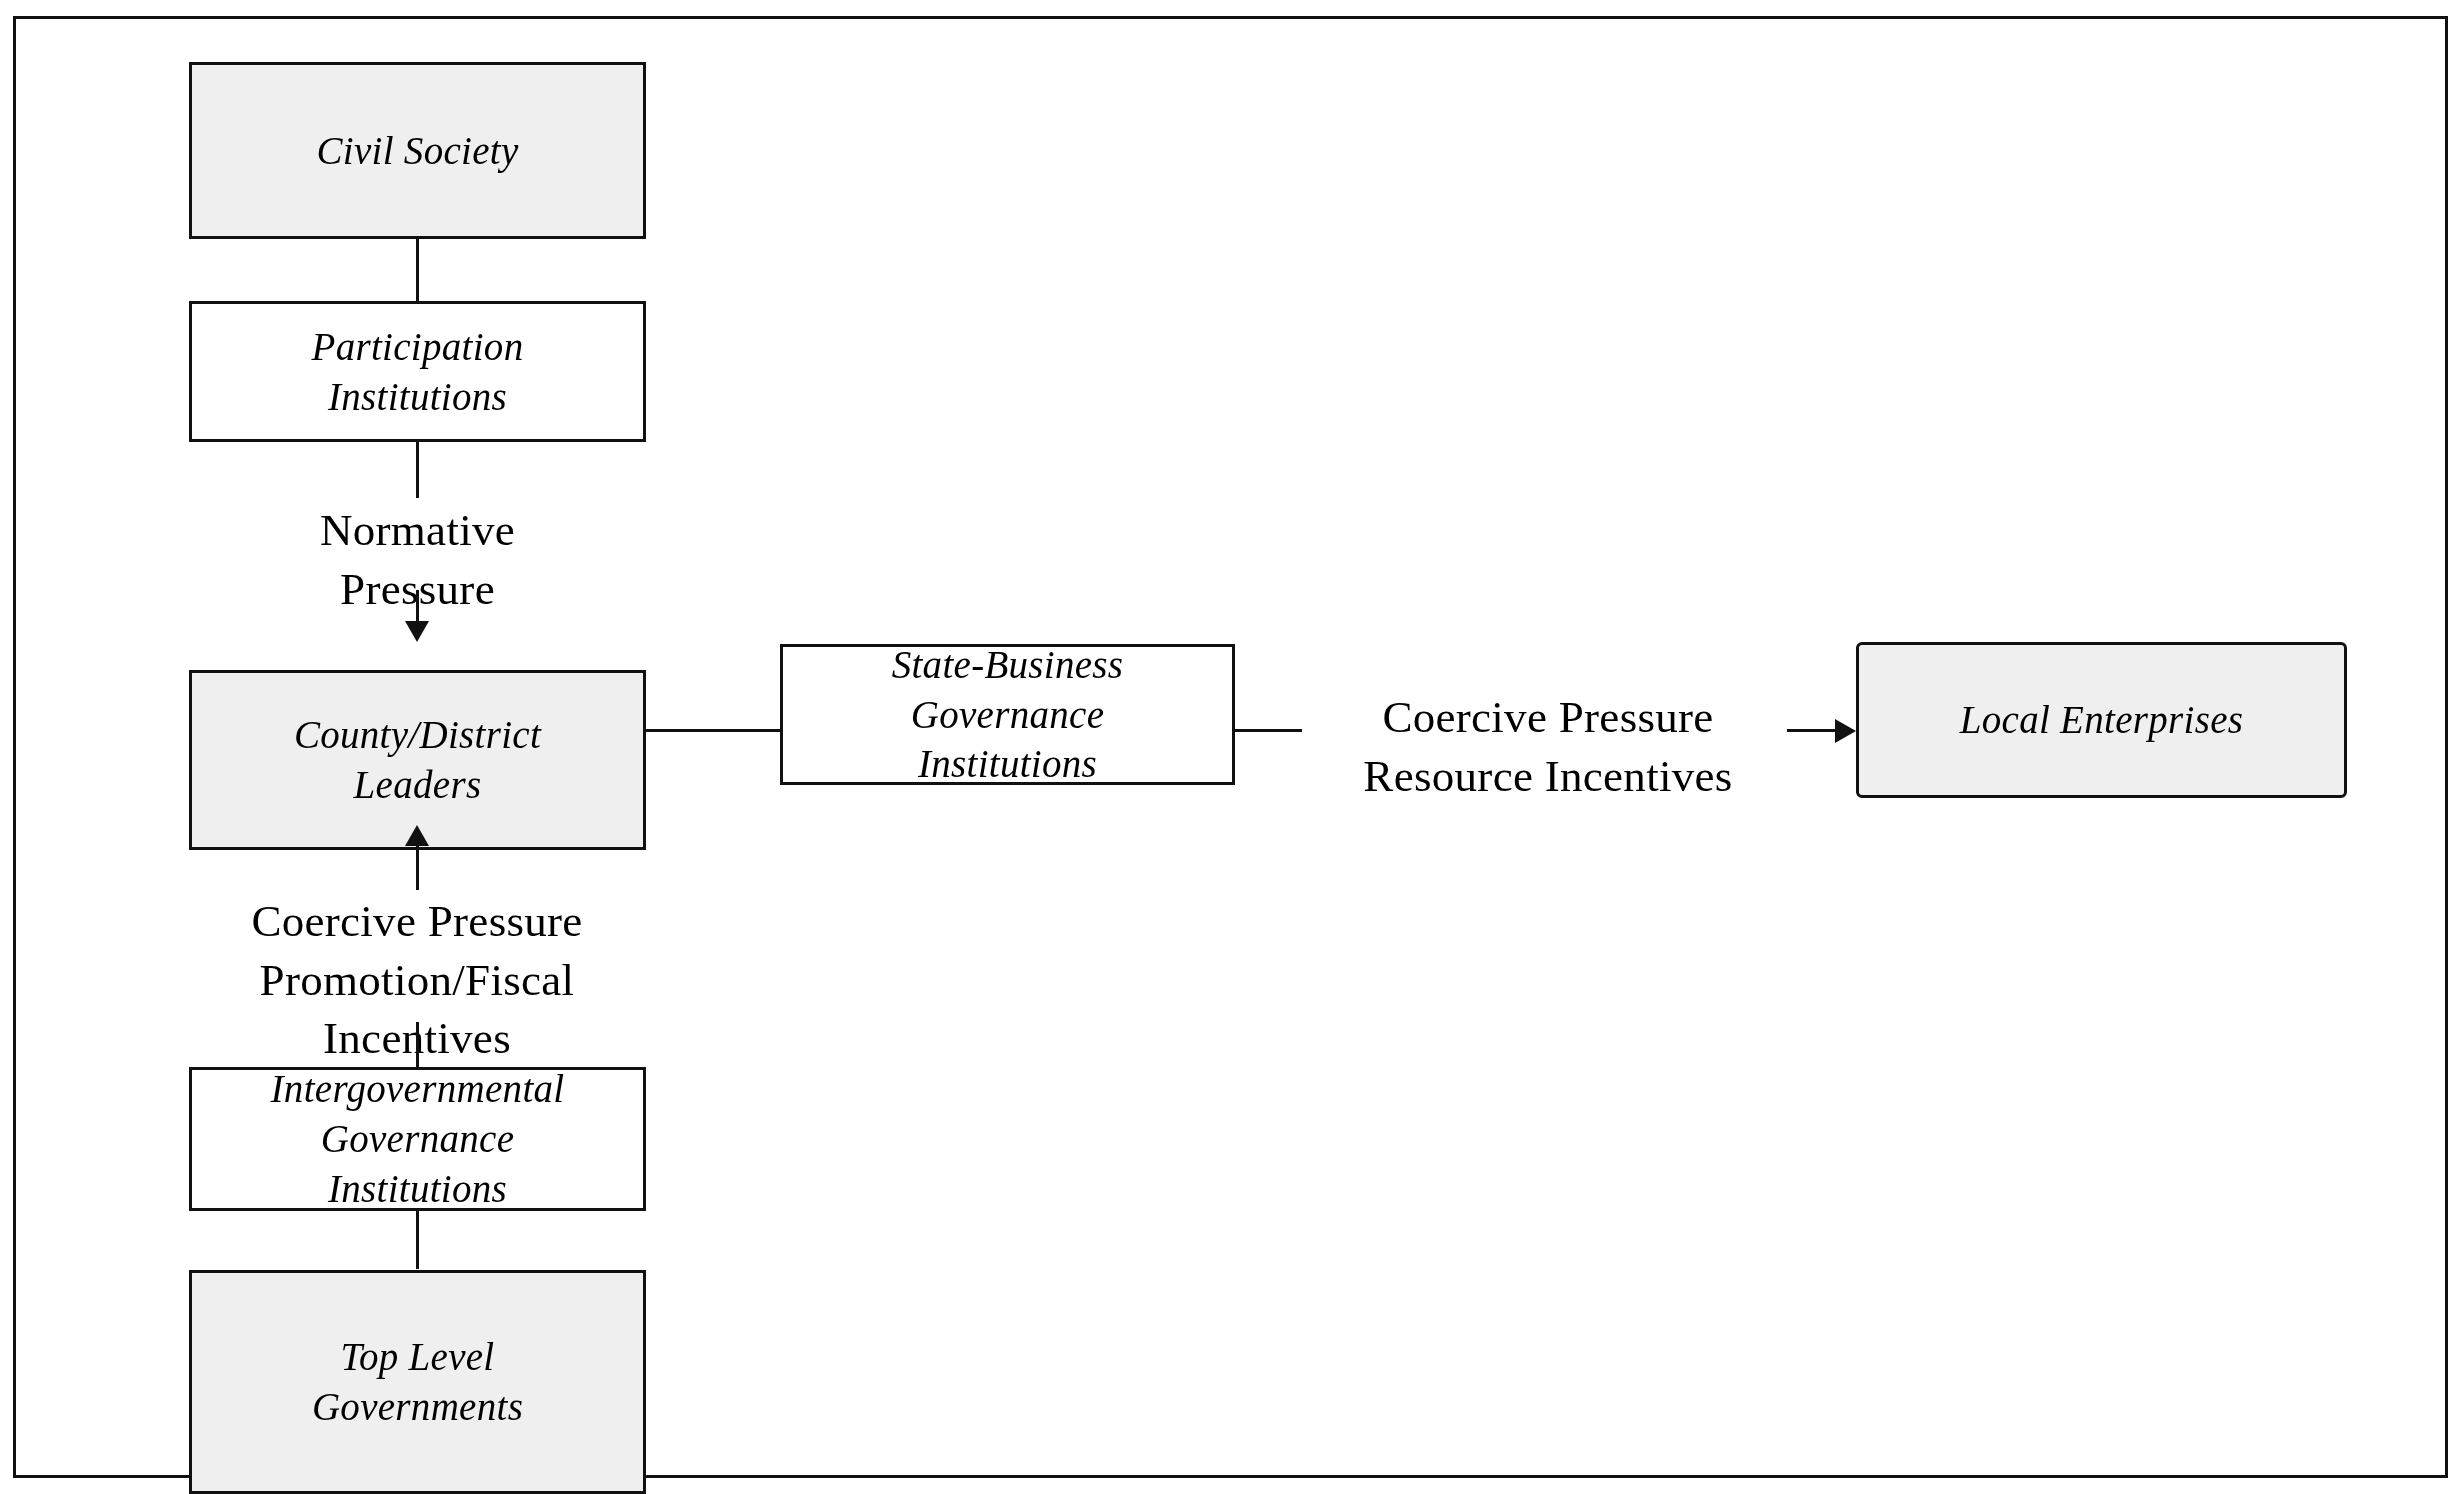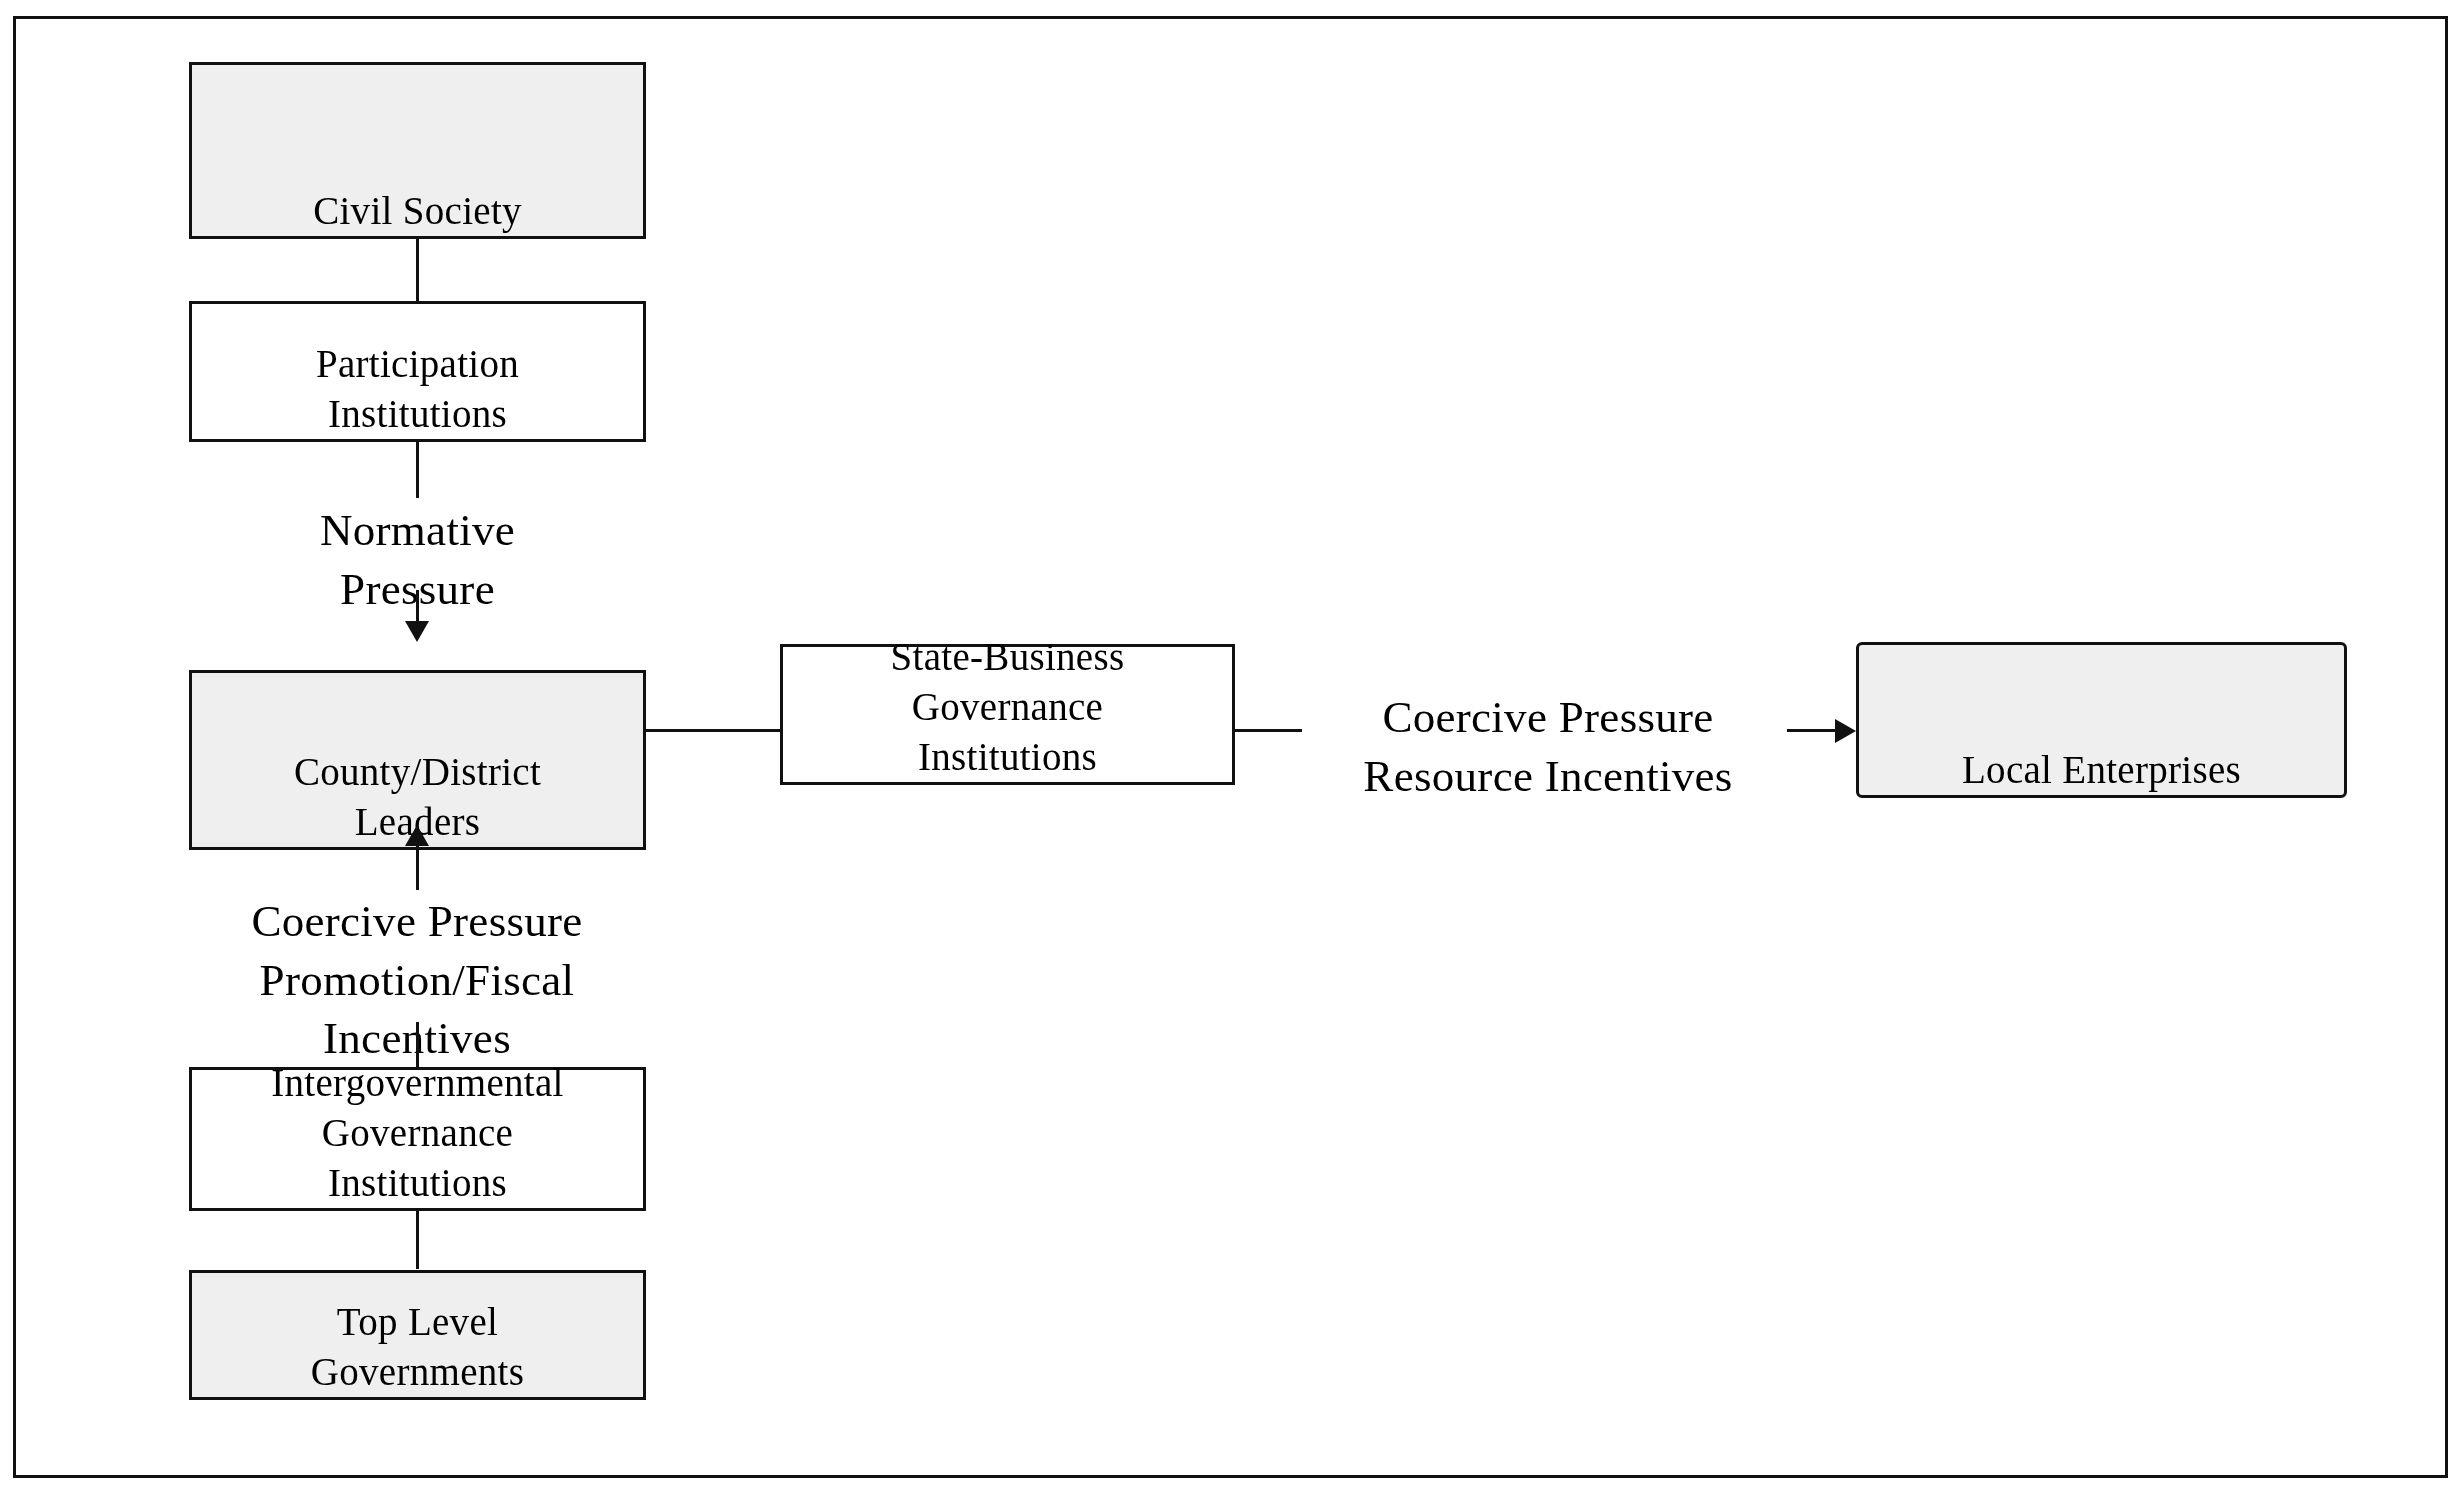--- a/index.html
+++ b/index.html
@@ -32,25 +32,26 @@
     border: 3.5px solid #111111;
     background: #ffffff;
   }
 
   
   .node {
     position: absolute;
     box-sizing: border-box;
     border: 3.5px solid #111111;
     display: flex;
-    align-items: flex-end;
+    align-items: center;
     justify-content: center;
     text-align: center;
     line-height: 1.28;
     background: #ffffff;
+    font-style: italic;
   }
   .node.shaded { background: #efefef; }
   .node .node-label {
     display: block;
     width: 100%;
     white-space: pre-line;
     font-size: 39px;
     letter-spacing: 0.3px;
   }
 
@@ -142,21 +143,21 @@
   <div class="vline" style="left:416px; top:1022px; height:45px;"></div>
 
   <div class="node" style="left:189px; top:1067px; width:457px; height:144px;">
     <span class="node-label">Intergovernmental
 Governance
 Institutions</span>
   </div>
 
   <div class="vline" style="left:416px; top:1210px; height:59px;"></div>
 
-  <div class="node shaded" style="left:189px; top:1270px; width:457px; height:130px;">
+  <div class="node shaded" style="left:189px; top:1270px; width:457px; height:224px;">
     <span class="node-label">Top Level
 Governments</span>
   </div>
 
   <div class="hline" style="left:646px; top:729px; width:135px;"></div>
 
   <div class="node" style="left:780px; top:644px; width:455px; height:141px;">
     <span class="node-label">State-Business
 Governance
 Institutions</span>

